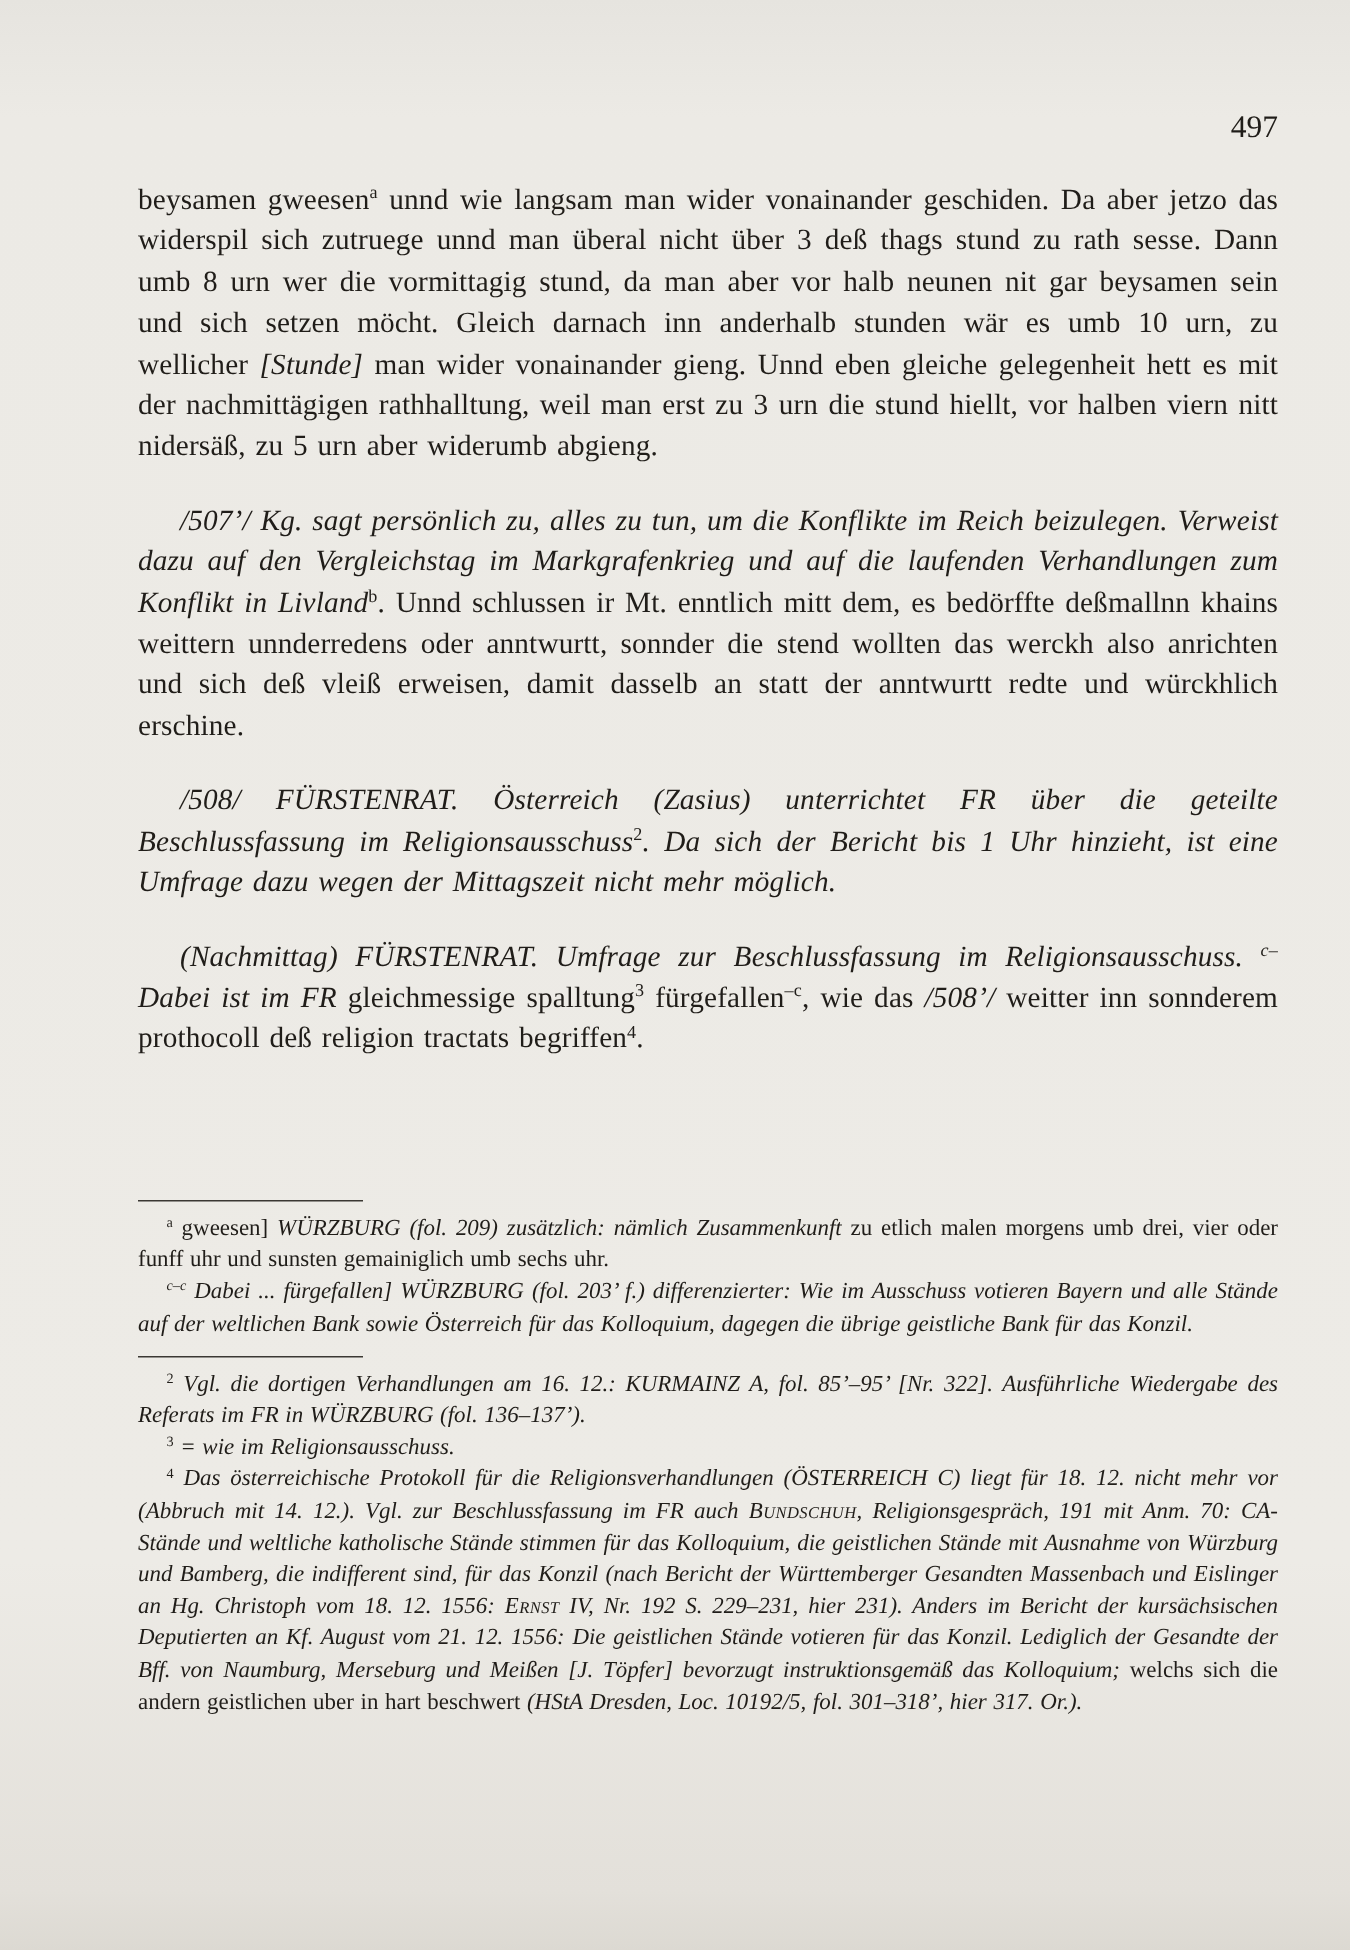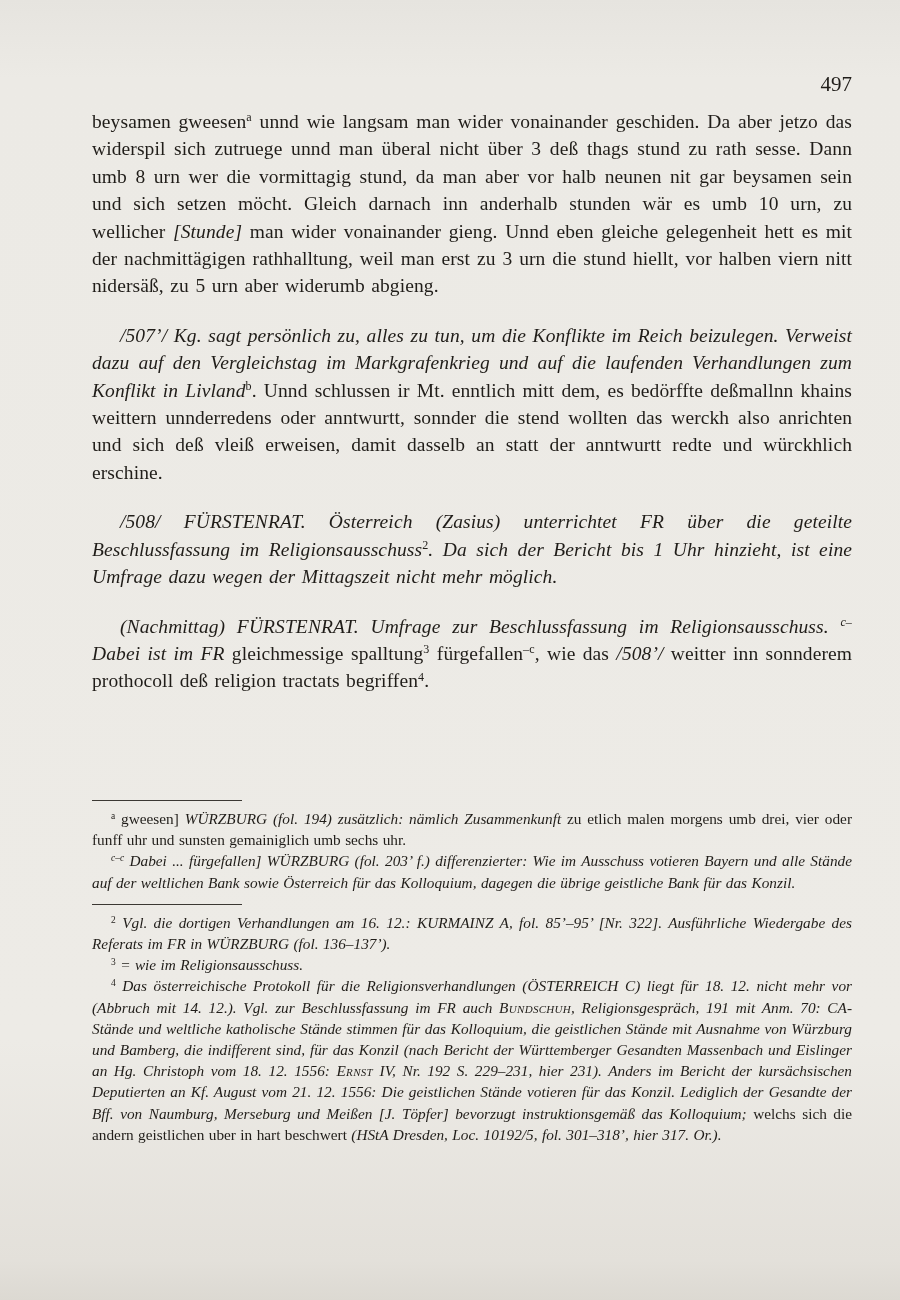--- a/index.html
+++ b/index.html
@@ -31,21 +31,21 @@
   .header-center .doc-number { margin-right: 26px; }
   .page-number {
     position: absolute;
     right: 0;
     top: -4px;
     font-size: 21px;
   }
   
   .body-text {
     position: absolute;
-    top: 108px;
+    top: 120px;
     left: 92px;
     width: 760px;
   }
   .body-text p {
     margin: 0;
     font-size: 19.5px;
     line-height: 27.4px;
     text-align: justify;
     word-spacing: 1.5px;
     letter-spacing: 0.1px;
@@ -95,21 +95,21 @@
   <div class="body-text">
       <p><span>beysamen gweesen</span><sup>a</sup><span> unnd wie langsam man wider vonainander geschiden. Da aber jetzo das widerspil sich zutruege unnd man überal nicht über 3 deß thags stund zu rath sesse. Dann umb 8 urn wer die vormittagig stund, da man aber vor halb neunen nit gar beysamen sein und sich setzen möcht. Gleich darnach inn anderhalb stunden wär es umb 10 urn, zu wellicher </span><span class="it">[Stunde]</span><span> man wider vonainander gieng. Unnd eben gleiche gelegenheit hett es mit der nachmittägigen rathhalltung, weil man erst zu 3 urn die stund hiellt, vor halben viern nitt nidersäß, zu 5 urn aber widerumb abgieng.</span></p>
       <p class="indent"><span class="it">/507’/ Kg. sagt persönlich zu, alles zu tun, um die Konflikte im Reich beizulegen. Verweist dazu auf den Vergleichstag im Markgrafenkrieg und auf die laufenden Verhandlungen zum Konflikt in Livland</span><sup>b</sup><span>. Unnd schlussen ir Mt. enntlich mitt dem, es bedörffte deßmallnn khains weittern unnderredens oder anntwurtt, sonnder die stend wollten das werckh also anrichten und sich deß vleiß erweisen, damit dasselb an statt der anntwurtt redte und würckhlich erschine.</span></p>
       <p class="indent"><span class="it">/508/ FÜRSTENRAT. Österreich (Zasius) unterrichtet FR über die geteilte Beschlussfassung im Religionsausschuss</span><sup>2</sup><span class="it">. Da sich der Bericht bis 1 Uhr hinzieht, ist eine Umfrage dazu wegen der Mittagszeit nicht mehr möglich.</span></p>
       <p class="indent"><span class="it">(Nachmittag) FÜRSTENRAT. Umfrage zur Beschlussfassung im Religionsausschuss. </span><sup class="it">c–</sup><span class="it">Dabei ist im FR </span><span>gleichmessige spalltung</span><sup>3</sup><span> fürgefallen</span><sup>–c</sup><span>, wie das </span><span class="it">/508’/</span><span> weitter inn sonnderem prothocoll deß religion tractats begriffen</span><sup>4</sup><span>.</span></p>
     </div>
 
   <div class="footnotes">
     <div class="fn-rule"></div>
     <div class="fn-letters">
-        <p><sup>a</sup><span> gweesen] </span><span class="it">WÜRZBURG (fol. 194) zusätzlich: nämlich Zusammenkunft</span><span> zu etlich malen morgens umb drei, vier oder funff uhr und sunsten gemainiglich umb sechs uhr.</span></p>
+        <p><sup>a</sup><span> gweesen] </span><span class="it">WÜRZBURG (fol. 209) zusätzlich: nämlich Zusammenkunft</span><span> zu etlich malen morgens umb drei, vier oder funff uhr und sunsten gemainiglich umb sechs uhr.</span></p>
         <p><sup class="it">c–c</sup><span class="it"> Dabei ... fürgefallen] </span><span class="it">WÜRZBURG (fol. 203’ f.) differenzierter: Wie im Ausschuss votieren Bayern und alle Stände auf der weltlichen Bank sowie Österreich für das Kolloquium, dagegen die übrige geistliche Bank für das Konzil.</span></p>
       </div>
     <div class="fn-rule rule2"></div>
     <div class="fn-numbers">
         <p><sup>2</sup><span class="it"> Vgl. die dortigen Verhandlungen am 16. 12.: KURMAINZ A, fol. 85’–95’ [Nr. 322]. Ausführliche Wiedergabe des Referats im FR in WÜRZBURG (fol. 136–137’).</span></p>
         <p><sup>3</sup><span class="it"> = wie im Religionsausschuss.</span></p>
         <p><sup>4</sup><span class="it"> Das österreichische Protokoll für die Religionsverhandlungen (ÖSTERREICH C) liegt für 18. 12. nicht mehr vor (Abbruch mit 14. 12.). Vgl. zur Beschlussfassung im FR auch </span><span class="it sc">Bundschuh</span><span class="it">, Religionsgespräch, 191 mit Anm. 70: CA-Stände und weltliche katholische Stände stimmen für das Kolloquium, die geistlichen Stände mit Ausnahme von Würzburg und Bamberg, die indifferent sind, für das Konzil (nach Bericht der Württemberger Gesandten Massenbach und Eislinger an Hg. Christoph vom 18. 12. 1556: </span><span class="it sc">Ernst</span><span class="it"> IV, Nr. 192 S. 229–231, hier 231). Anders im Bericht der kursächsischen Deputierten an Kf. August vom 21. 12. 1556: Die geistlichen Stände votieren für das Konzil. Lediglich der Gesandte der Bff. von Naumburg, Merseburg und Meißen [J. Töpfer] bevorzugt instruktionsgemäß das Kolloquium; </span><span>welchs sich die andern geistlichen uber in hart beschwert</span><span class="it"> (HStA Dresden, Loc. 10192/5, fol. 301–318’, hier 317. Or.).</span></p>
       </div>
   </div>
 

